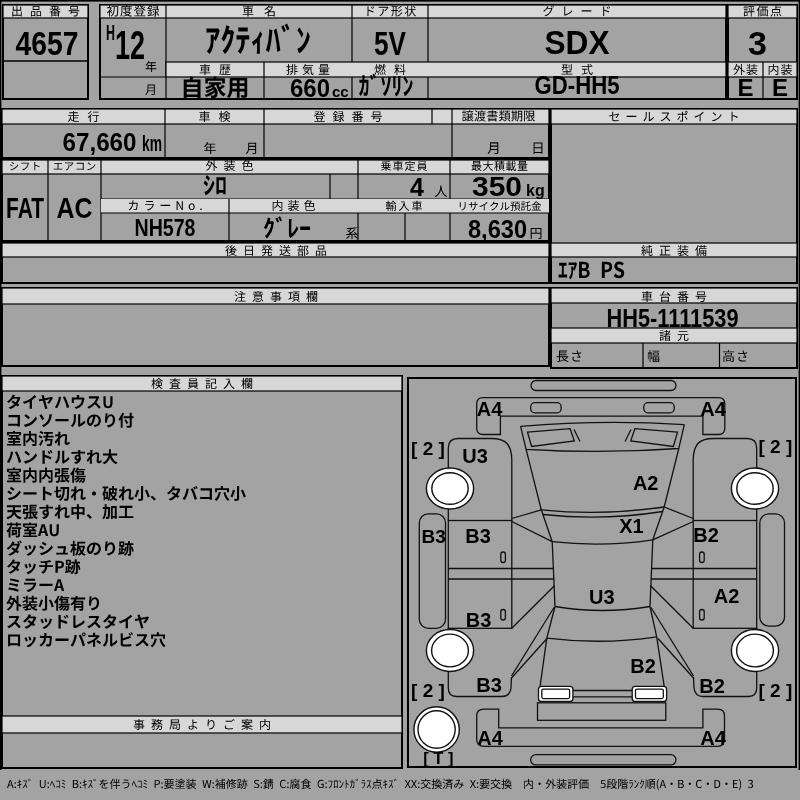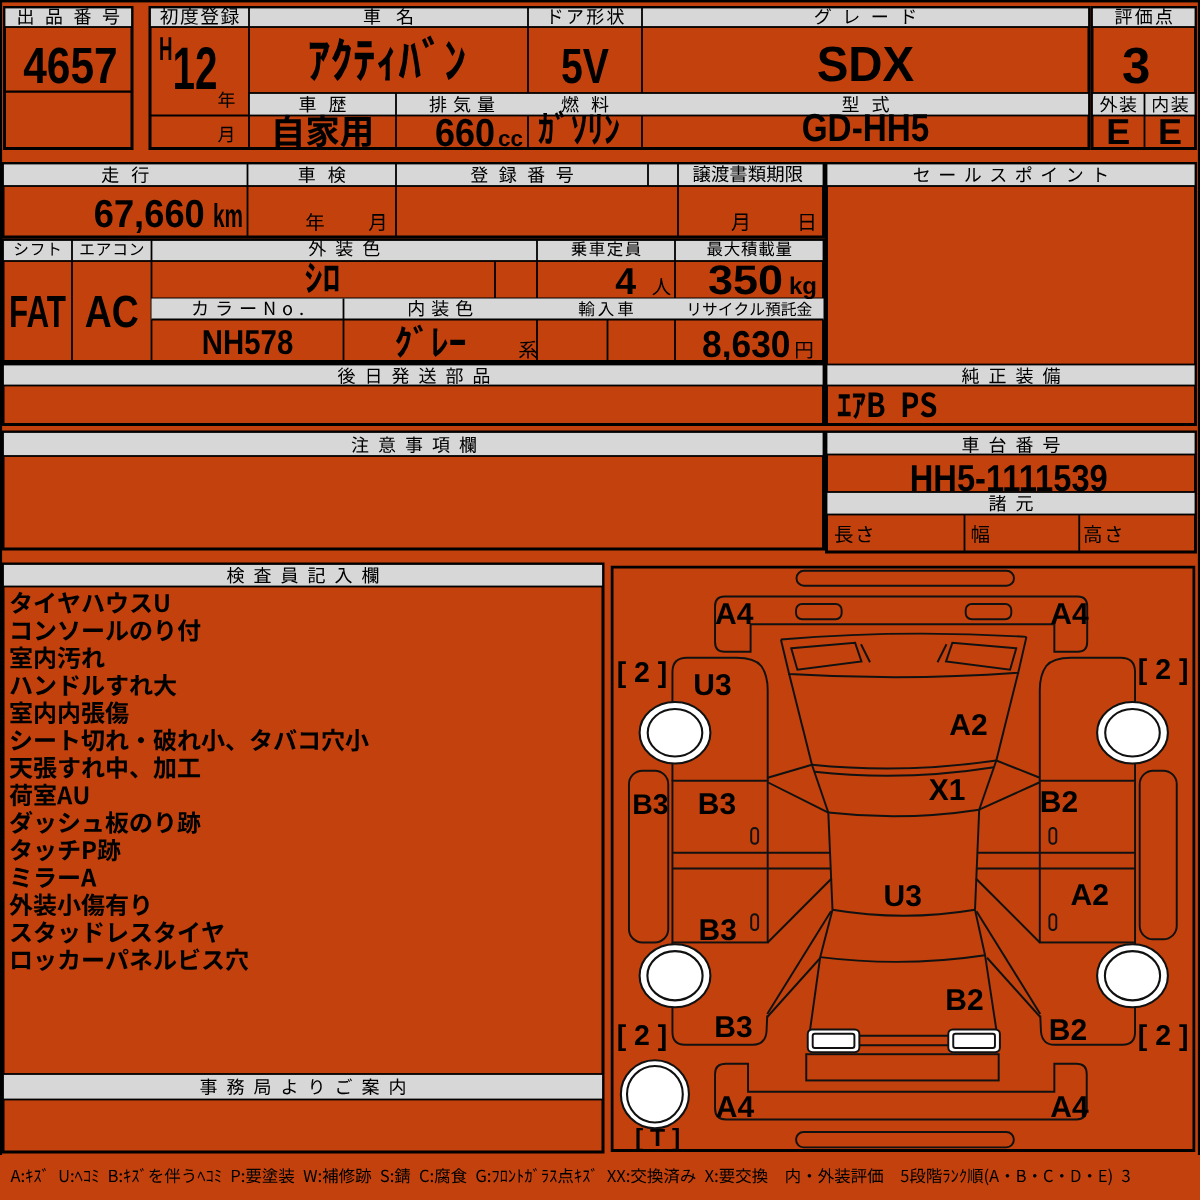--- a/index.html
+++ b/index.html
@@ -1,14 +1,14 @@
 <!DOCTYPE html>
 <html><head><meta charset="utf-8"><style>
 html,body{margin:0;padding:0;background:#fff}
-.page{position:relative;width:800px;height:800px;background:#c2410c;overflow:hidden;font-family:"Liberation Sans",sans-serif}
+.page{position:relative;width:800px;height:800px;background:#a3a3a3;overflow:hidden;font-family:"Liberation Sans",sans-serif}
 svg{position:absolute;left:0;top:0}
 text{font-family:"Liberation Sans",sans-serif;fill:#000}
 </style></head><body>
 <div class="page">
 <svg class="bg" width="800" height="800" viewBox="0 0 800 800">
 
 <rect x="0" y="0" width="800" height="1.6" fill="#000"></rect>
 
 <rect x="0" y="0" width="1.4" height="770" fill="#000"></rect>
 

